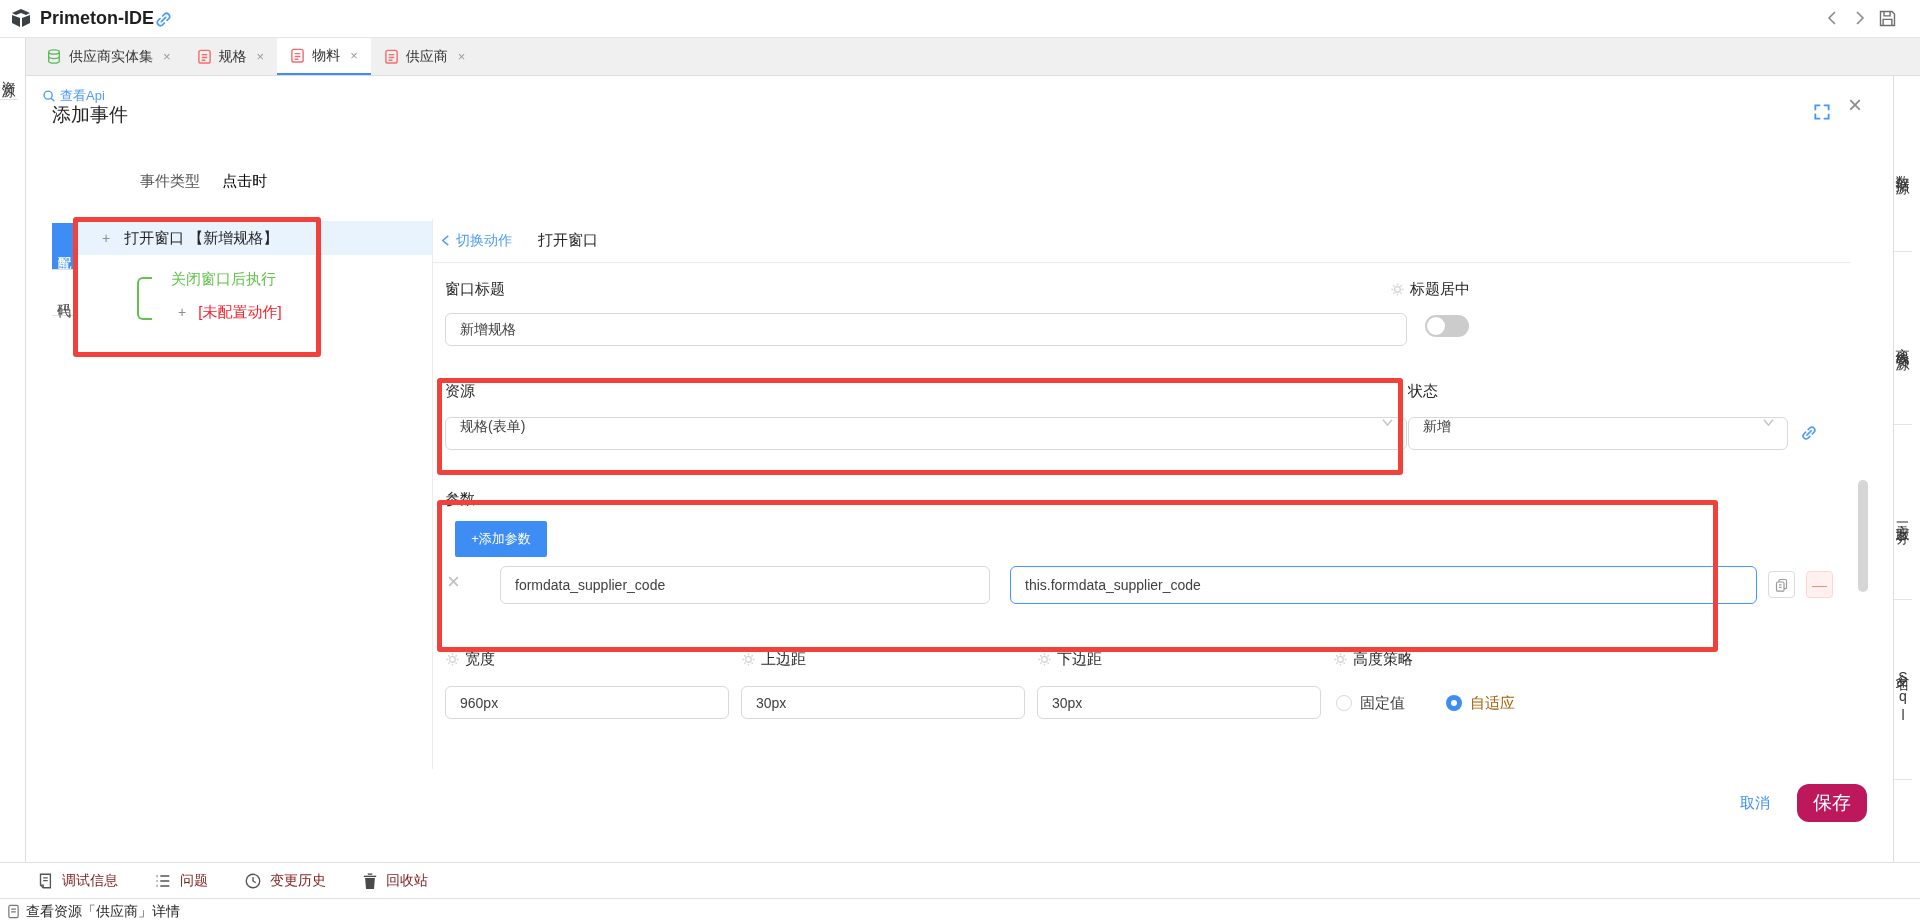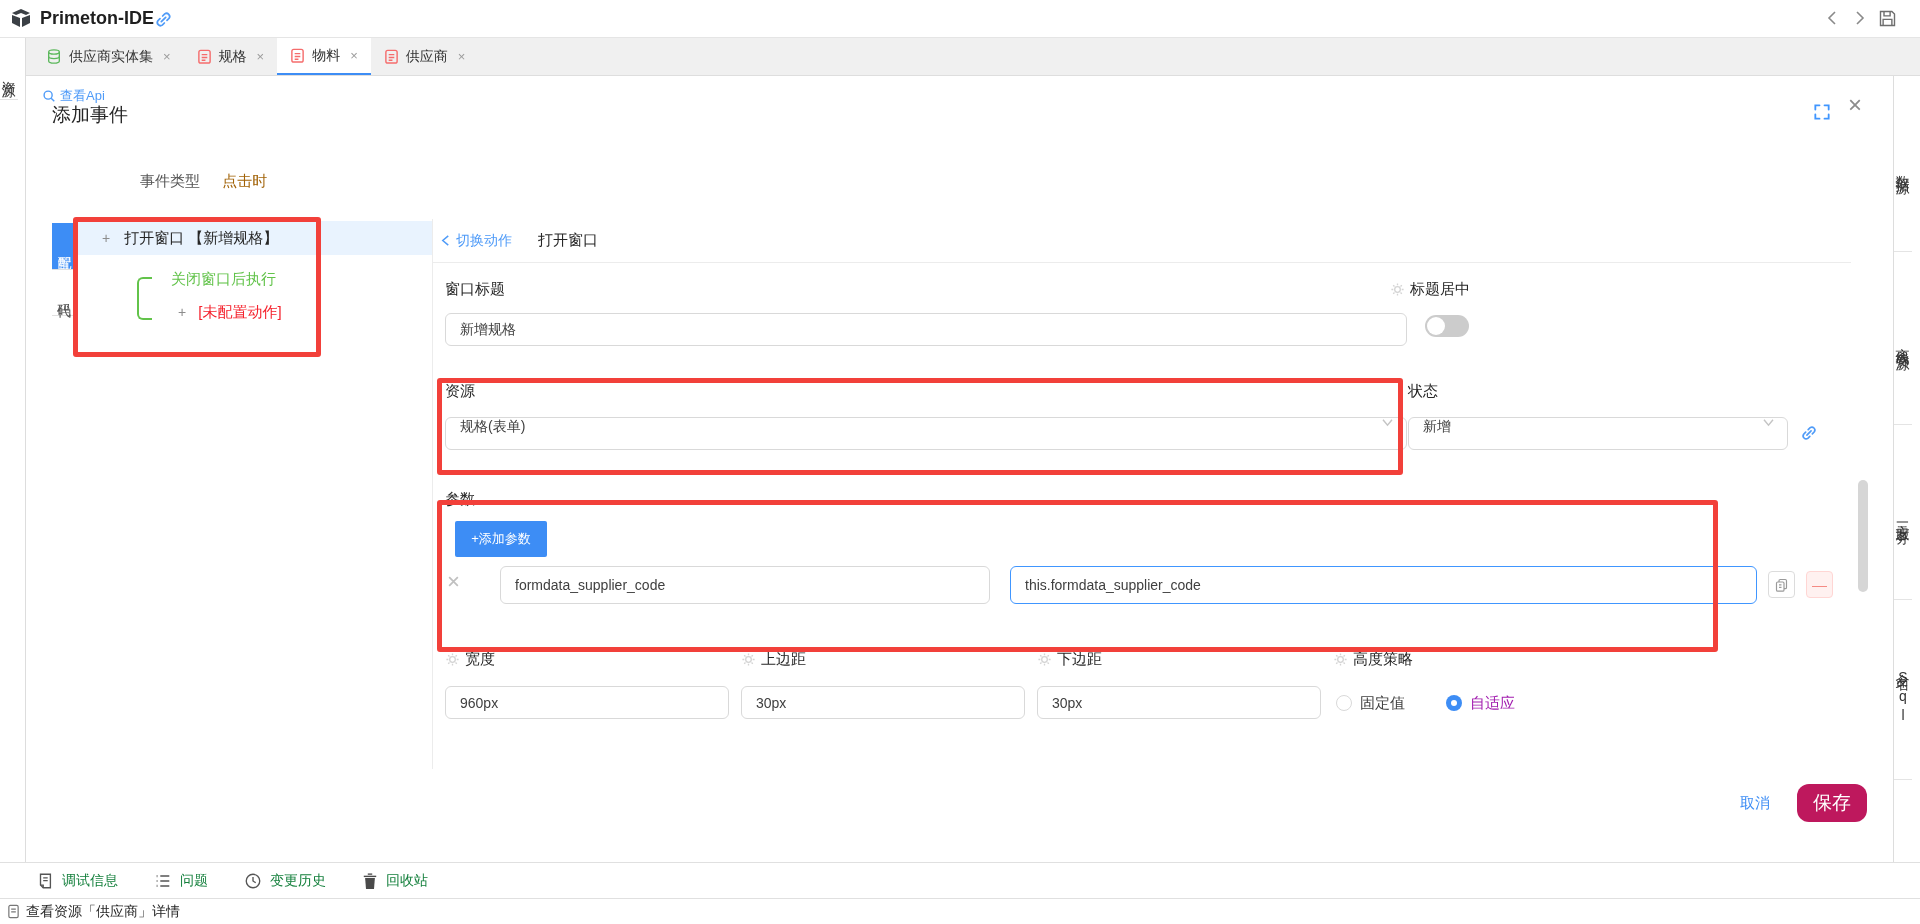--- a/index.html
+++ b/index.html
@@ -27,21 +27,21 @@
   #right-rail .cell { border-bottom:1px solid #e4e4e4; display:flex; justify-content:center; padding-top:10px; writing-mode:vertical-rl; text-orientation:upright; font-size:14px; color:#333; letter-spacing:3px; cursor:pointer; }
 
   
   #main { position:absolute; left:26px; top:76px; width:1867px; height:786px; background:#fff; }
   .api-link { position:absolute; left:16px; top:11px; display:flex; align-items:center; gap:4px; font-size:13px; color:#4f9bf8; cursor:pointer; }
   .dlg-title { position:absolute; left:26px; top:26px; font-size:19px; font-weight:500; color:#262626; }
   .fs-ico { position:absolute; left:1786px; top:26px; cursor:pointer; }
   .close-ico { position:absolute; left:1822px; top:17px; font-size:24px; color:#8c8c8c; cursor:pointer; line-height:1; }
   .event-row { position:absolute; left:114px; top:96px; font-size:15px; }
   .event-row .lbl { color:#555; margin-right:18px; }
-  .event-row .val { color:#a16207; }
+  .event-row .val { color:#000000; }
 
   .mini-tab { position:absolute; left:26px; width:26px; writing-mode:vertical-rl; text-orientation:upright; display:flex; justify-content:center; align-items:center; font-size:14px; cursor:pointer; }
   .mini-tab.cfg { top:147px; height:46px; background:#3d8df5; color:#fff; }
   .mini-tab.code { top:193px; height:47px; background:#fff; color:#555; border:1px solid #e0e0e0; border-left:none; }
 
   .tree-row1 { position:absolute; left:52px; top:145px; width:354px; height:34px; background:#e9f3fe; display:flex; align-items:center; font-size:15px; cursor:pointer; }
   .tree-row1 .plus { color:#8c8c8c; margin:0 14px 0 24px; font-size:14px; }
   .tree-row1 .txt { color:#262626; }
   .tree-bracket { position:absolute; left:111px; top:201px; width:15px; height:43px; border-left:2px solid #62c34a; border-top:2px solid #62c34a; border-bottom:2px solid #62c34a; border-radius:6px 0 0 6px; }
   .tree-branch { position:absolute; left:131px; top:194px; font-size:15px; color:#62c34a;margin-left:14px; }
@@ -79,21 +79,21 @@
   .scroll-thumb { position:absolute; left:1832px; top:404px; width:10px; height:112px; background:#d6d6d6; border-radius:5px; cursor:pointer; }
 
   
   .anno { position:absolute; border:5px solid #f2403a; border-radius:3px; pointer-events:none; z-index:50; }
   #anno1 { left:73px; top:217px; width:248px; height:140px; }
   #anno2 { left:437px; top:378px; width:966px; height:97px; }
   #anno3 { left:437px; top:500px; width:1281px; height:152px; }
 
   
   #toolbar { position:absolute; left:0; top:862px; width:1920px; height:36px; background:#fff; border-top:1px solid #e0e0e0; display:flex; align-items:center; gap:36px; padding-left:36px; }
-  #toolbar .item { display:flex; align-items:center; gap:8px; font-size:14px; color:#15803d; cursor:pointer; }
+  #toolbar .item { display:flex; align-items:center; gap:8px; font-size:14px; color:#7f1d1d; cursor:pointer; }
   #statusbar { position:absolute; left:0; top:898px; width:1920px; height:26px; background:#fff; border-top:1px solid #e0e0e0; display:flex; align-items:center; gap:6px; padding-left:7px; font-size:14px; color:#262626; }
 </style>
 </head>
 <body>
 
 <div id="stage">
 
   <div id="titlebar">
     <span class="app-logo">
       <svg width="24" height="24" viewBox="0 0 24 24">
@@ -318,21 +318,21 @@
           <path d="M8 1.5v2M8 12.5v2M1.5 8h2M12.5 8h2M3.4 3.4l1.4 1.4M11.2 11.2l1.4 1.4M12.6 3.4l-1.4 1.4M4.8 11.2l-1.4 1.4"></path>
         </svg>
       <span>高度策略</span>
     </div>
     <div class="t-input" style="left:419px; top:610px; width:284px">960px</div>
     <div class="t-input" style="left:715px; top:610px; width:284px">30px</div>
     <div class="t-input" style="left:1011px; top:610px; width:284px">30px</div>
     <span class="radio off" style="left:1310px; top:619px"></span>
     <span class="radio-lbl" style="left:1334px; top:618px; color:#404040">固定值</span>
     <span class="radio on" style="left:1420px; top:619px"></span>
-    <span class="radio-lbl" style="left:1444px; top:618px; color:#a21caf">自适应</span>
+    <span class="radio-lbl" style="left:1444px; top:618px; color:#a16207">自适应</span>
 
     <span class="cancel-link">取消</span>
     <button class="save-btn">保存</button>
     <div class="scroll-thumb"></div>
   </div>
 
   <div class="anno" id="anno1"></div>
   <div class="anno" id="anno2"></div>
   <div class="anno" id="anno3"></div>
 

